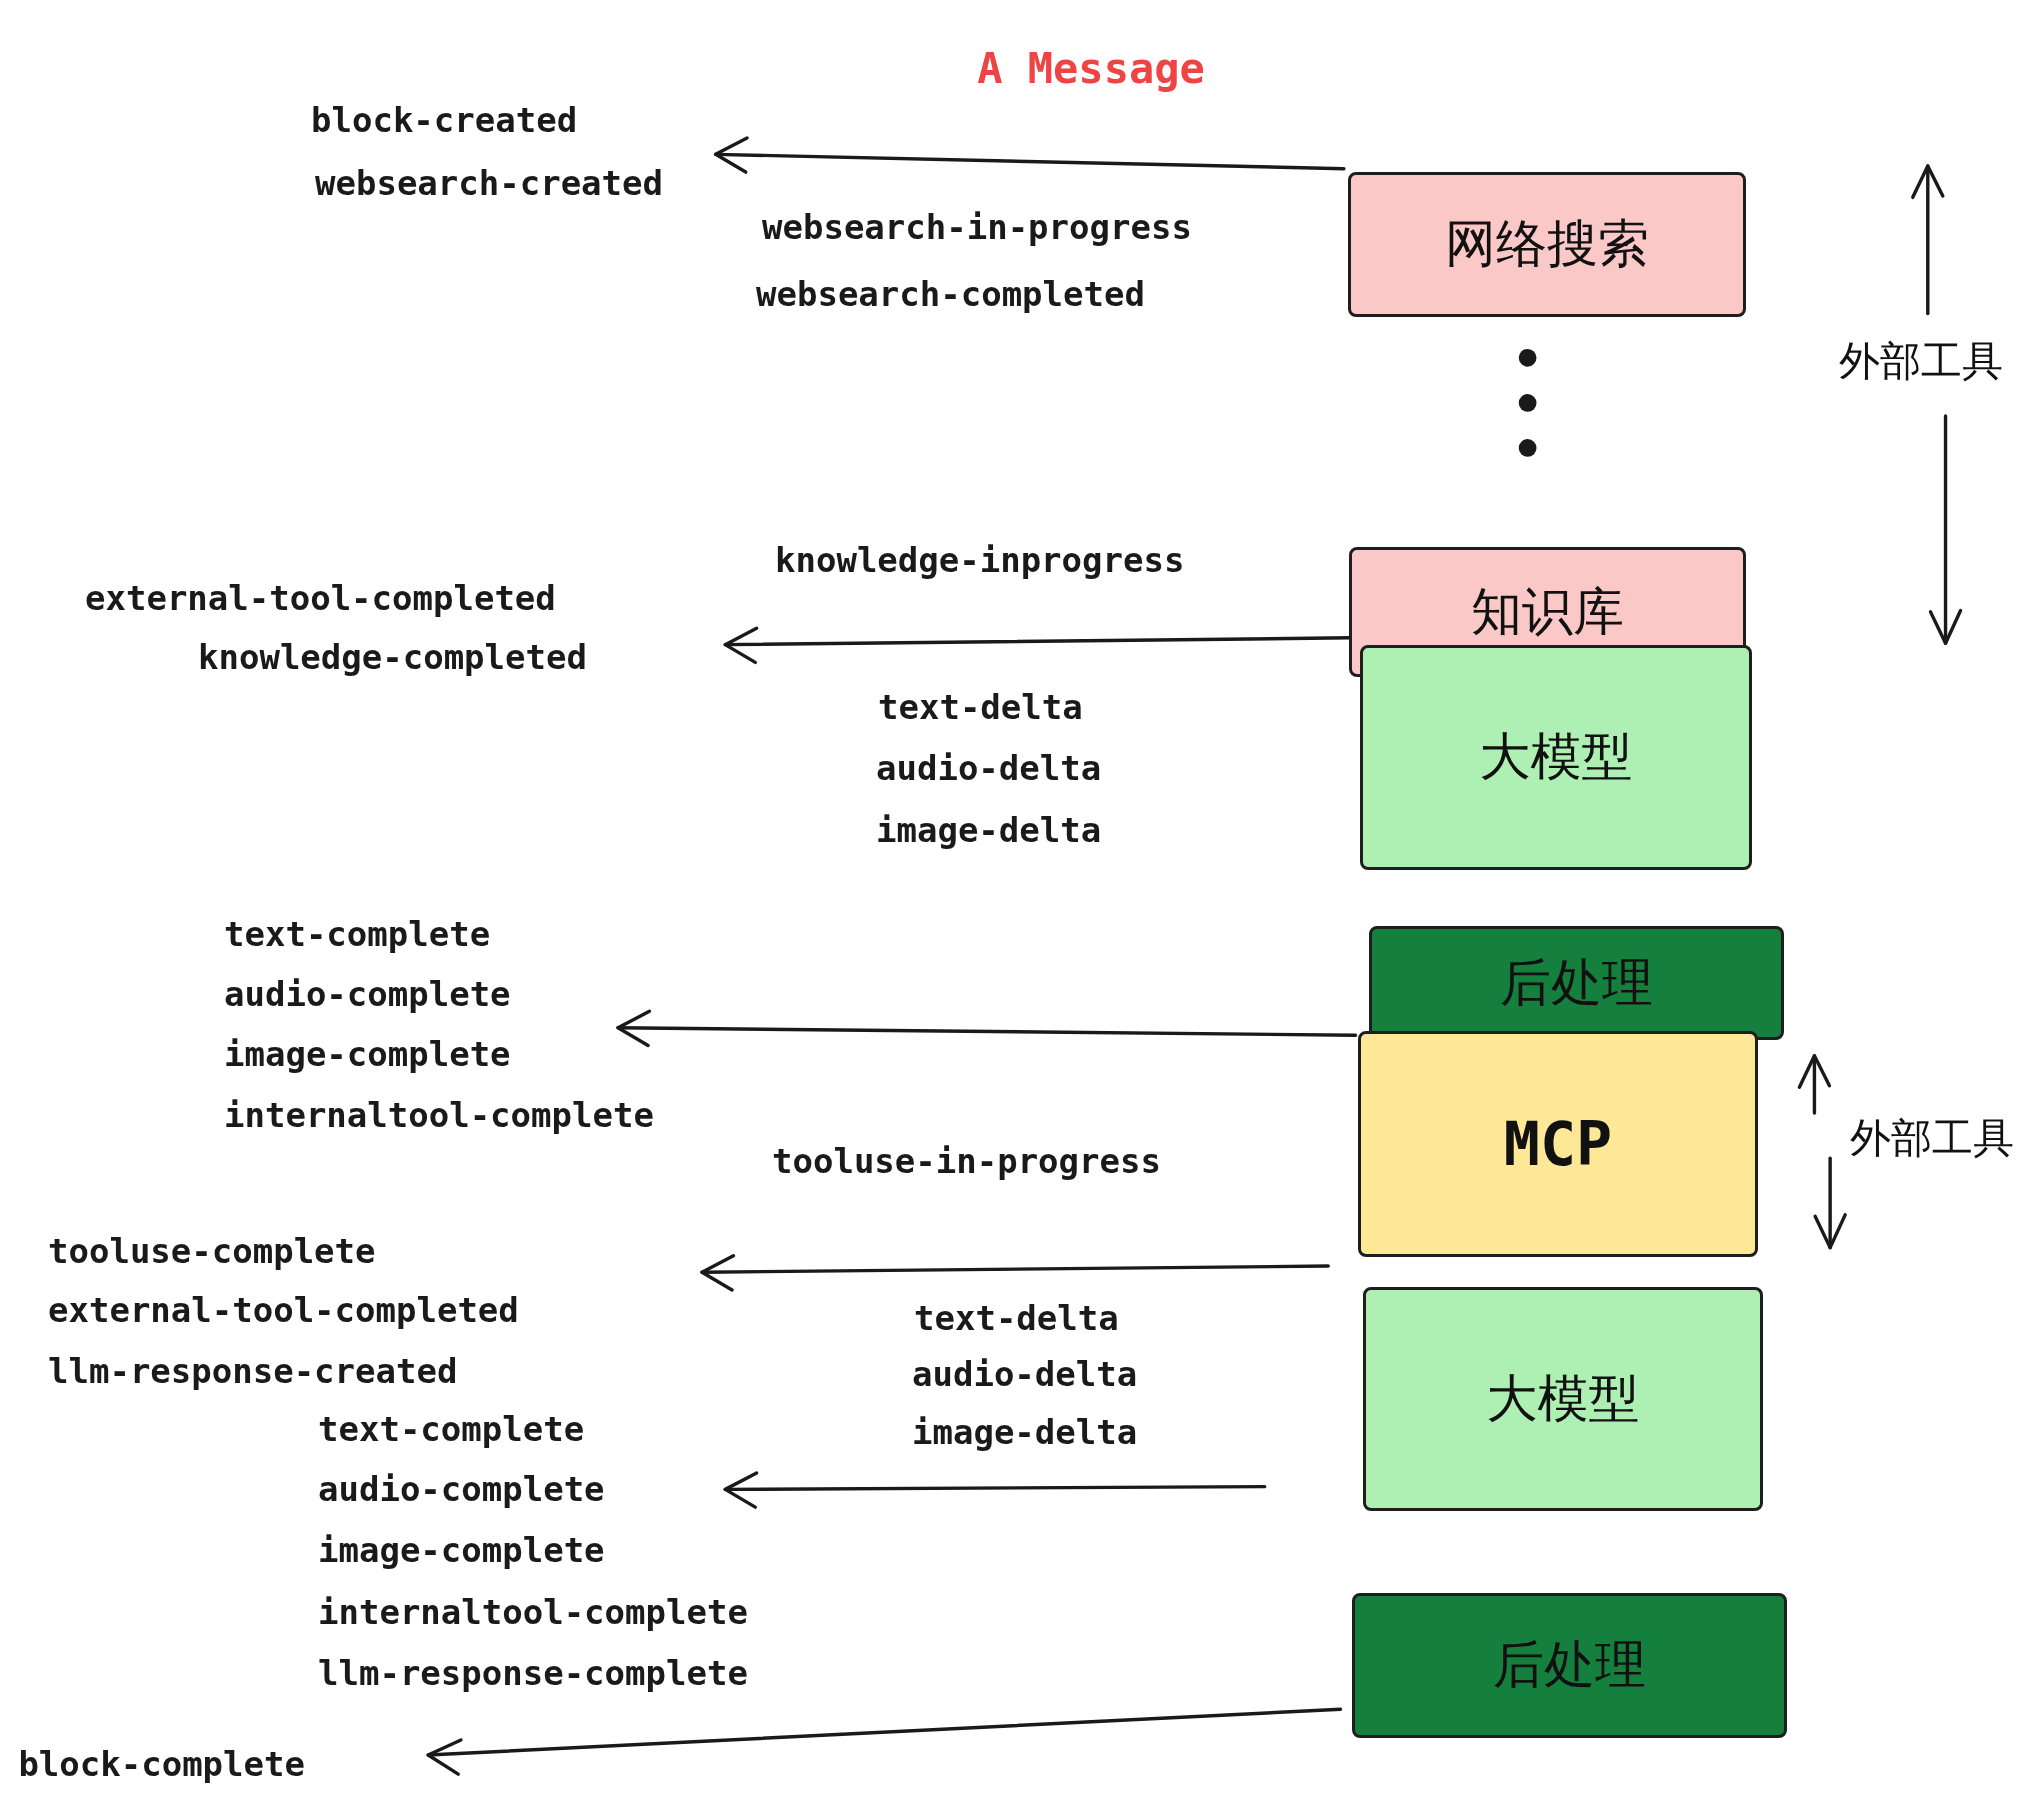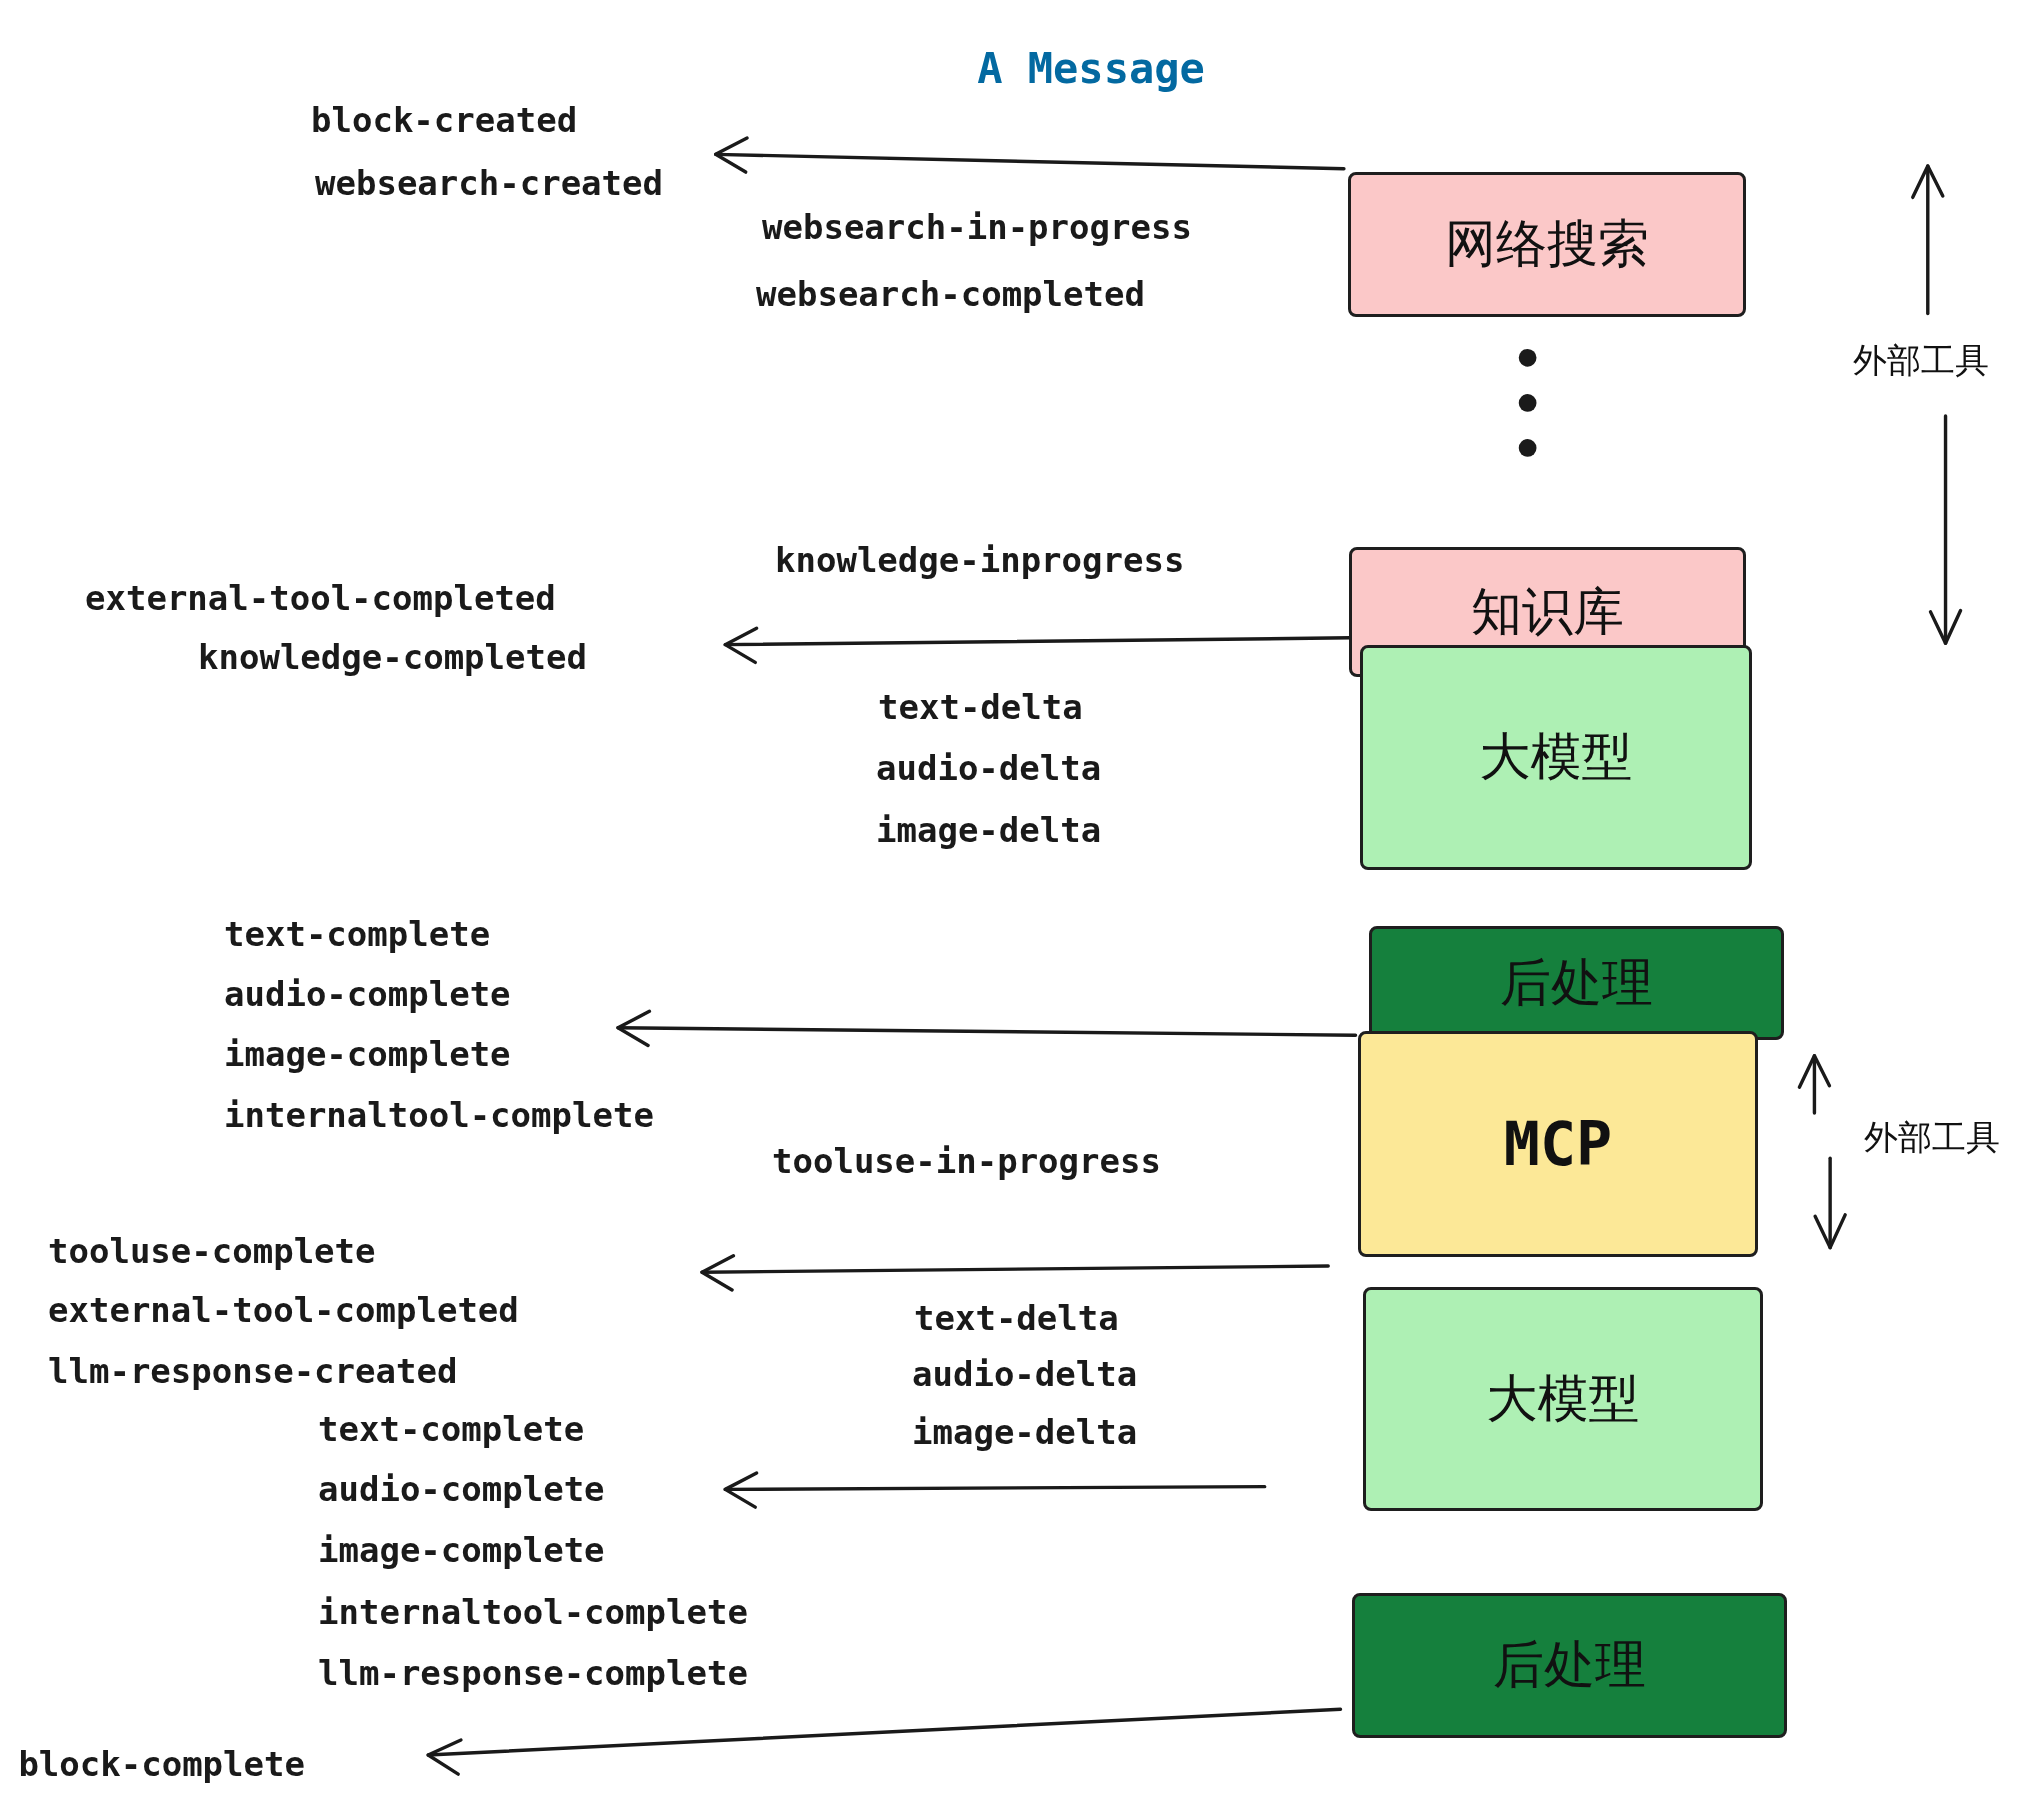--- a/index.html
+++ b/index.html
@@ -14,21 +14,21 @@
     background: #ffffff;
     overflow: hidden;
     font-family: "DejaVu Sans Mono", monospace;
   }
   .title {
     position: absolute;
     transform: translate(-50%, -50%);
     font-family: "DejaVu Sans Mono", monospace;
     font-weight: bold;
     font-size: 42px;
-    color: #0369a1;
+    color: #ef4444;
     white-space: nowrap;
   }
   .evt {
     position: absolute;
     transform: translateY(-50%);
     font-family: "DejaVu Sans Mono", monospace;
     font-weight: bold;
     font-size: 34px;
     line-height: 1;
     color: #1a1a1a;
@@ -58,21 +58,21 @@
     font-family: "DejaVu Sans Mono", monospace;
     font-weight: bold;
     font-size: 60px;
     color: #111111;
     white-space: nowrap;
   }
   .side-label {
     position: absolute;
     transform: translate(-50%, -50%);
     font-family: "DejaVu Sans", sans-serif;
-    font-size: 34px;
+    font-size: 41px;
     color: #111111;
     white-space: nowrap;
   }
   svg.overlay {
     position: absolute;
     left: 0;
     top: 0;
     width: 2035px;
     height: 1796px;
     pointer-events: none;

